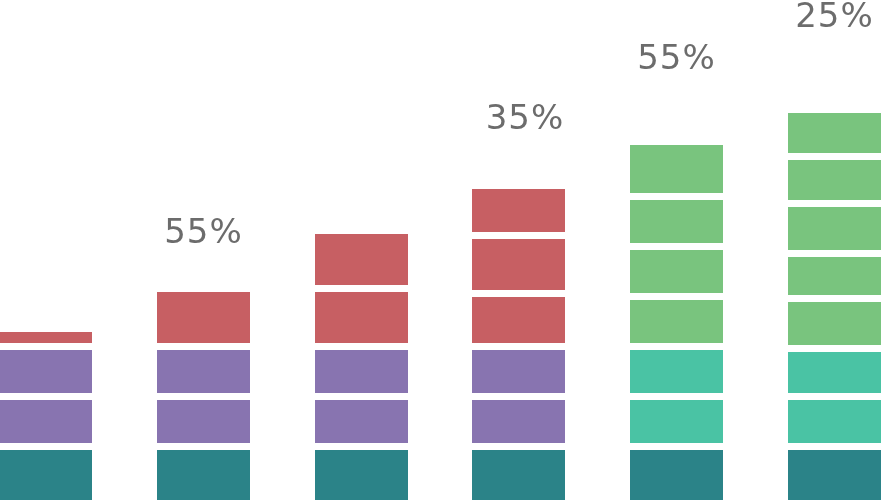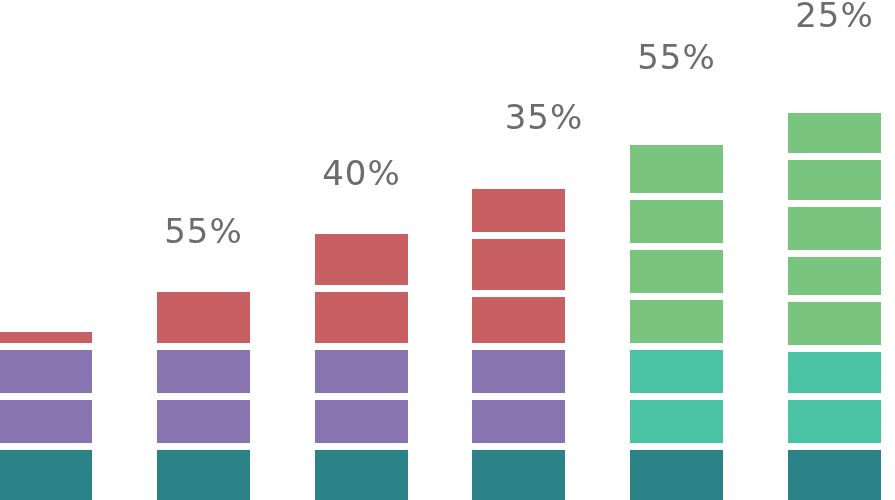--- a/index.html
+++ b/index.html
@@ -62,30 +62,29 @@
       <div class="seg" style="background: rgb(43, 131, 136); height: 50px;"></div>
     </div>
     <div class="bar-label" style="top: 214px; left: 203.5px; transform: translateX(-50%);">55%</div>
     <div class="bar-group" style="left: 315px; width: 93px; height: 287px;">
       <div class="seg" style="background: rgb(199, 95, 99); height: 51px; margin-bottom: 7px;"></div>
       <div class="seg" style="background: rgb(199, 95, 99); height: 51px; margin-bottom: 7px;"></div>
       <div class="seg" style="background: rgb(136, 116, 176); height: 43px; margin-bottom: 7px;"></div>
       <div class="seg" style="background: rgb(136, 116, 176); height: 43px; margin-bottom: 7px;"></div>
       <div class="seg" style="background: rgb(43, 131, 136); height: 50px;"></div>
     </div>
-    <div class="bar-label" style="top: 156px; left: 361.5px; transform: translateX(-50%);">40%</div>
     <div class="bar-group" style="left: 472px; width: 93px; height: 342px;">
       <div class="seg" style="background: rgb(199, 95, 99); height: 43px; margin-bottom: 7px;"></div>
       <div class="seg" style="background: rgb(199, 95, 99); height: 51px; margin-bottom: 7px;"></div>
       <div class="seg" style="background: rgb(199, 95, 99); height: 46px; margin-bottom: 7px;"></div>
       <div class="seg" style="background: rgb(136, 116, 176); height: 43px; margin-bottom: 7px;"></div>
       <div class="seg" style="background: rgb(136, 116, 176); height: 43px; margin-bottom: 7px;"></div>
       <div class="seg" style="background: rgb(43, 131, 136); height: 50px;"></div>
     </div>
-    <div class="bar-label" style="top: 100px; left: 544px; transform: translateX(-50%); text-align: right;">35%</div>
+    <div class="bar-label" style="top: 100px; left: 525px; transform: translateX(-50%); text-align: right;">35%</div>
     <div class="bar-group" style="left: 630px; width: 93px; height: 403px;">
       <div class="seg" style="background: rgb(121, 196, 126); height: 48px; margin-bottom: 7px;"></div>
       <div class="seg" style="background: rgb(121, 196, 126); height: 43px; margin-bottom: 7px;"></div>
       <div class="seg" style="background: rgb(121, 196, 126); height: 43px; margin-bottom: 7px;"></div>
       <div class="seg" style="background: rgb(121, 196, 126); height: 43px; margin-bottom: 7px;"></div>
       <div class="seg" style="background: rgb(74, 195, 164); height: 43px; margin-bottom: 7px;"></div>
       <div class="seg" style="background: rgb(74, 195, 164); height: 43px; margin-bottom: 7px;"></div>
       <div class="seg" style="background: rgb(43, 131, 136); height: 50px;"></div>
     </div>
     <div class="bar-label" style="top: 40px; left: 676.5px; transform: translateX(-50%);">55%</div>

